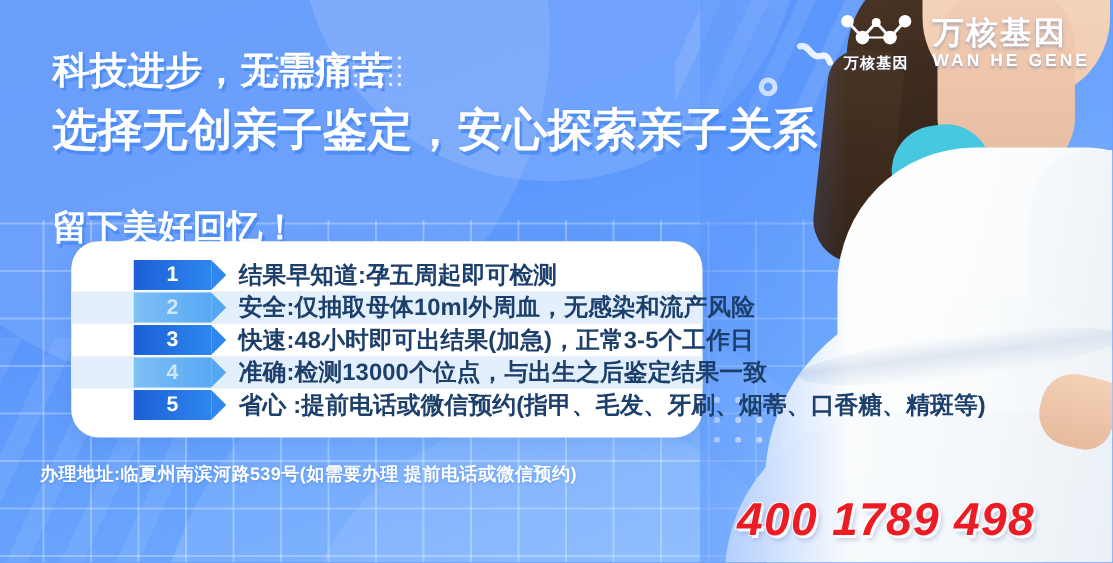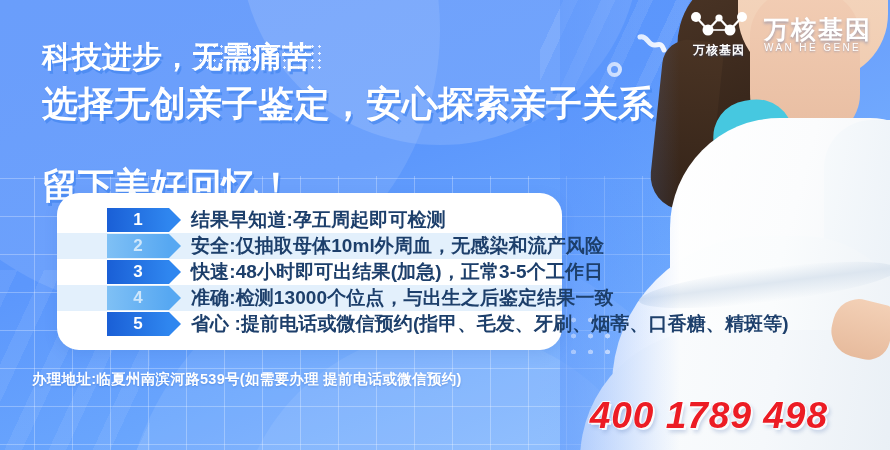--- a/index.html
+++ b/index.html
@@ -174,36 +174,36 @@
   .logo-mark-cn {
     color:#ffffff; font-size:12px; font-weight:bold; letter-spacing:1px;
     text-shadow:0 1px 2px rgba(30,80,170,0.35);
   }
   .logo-text { display:flex; flex-direction:column; align-items:flex-start; }
   .logo-cn {
     color:#ffffff; font-size:25px; font-weight:bold; letter-spacing:2px; line-height:1.05;
     text-shadow:0 2px 3px rgba(30,80,170,0.35);
   }
   .logo-en {
-    color:#ffffff; font-size:10px; font-weight:normal; letter-spacing:2.4px;
+    color:#ffffff; font-size:14px; font-weight:bold; letter-spacing:2.4px;
     text-shadow:0 1px 2px rgba(30,80,170,0.35);
   }
 
   
   .headline {
     position:absolute; left:42px; top:42px; z-index:5;
   }
   .hl-line {
     color:#ffffff; font-weight:bold; line-height:1.0;
     text-shadow:2px 3px 0 rgba(70,135,240,0.75), 0 0 1px rgba(70,135,240,0.9);
     white-space:nowrap;
   }
   .hl-1 { font-size:30px; margin-bottom:14px; }
   .hl-2 { font-size:36px; margin-bottom:12px; }
-  .hl-3 { font-size:36px;margin-top:46px; }
+  .hl-3 { font-size:28px;margin-top:46px; }
   .hl-dots {
     position:absolute; left:155px; top:1px; width:125px; height:26px;
     background-image:radial-gradient(circle, rgba(255,255,255,0.85) 1.2px, transparent 1.4px);
     background-size:7px 7px;
     pointer-events:none;
   }
 
   
   .card {
     position:absolute; left:57px; top:193px;

